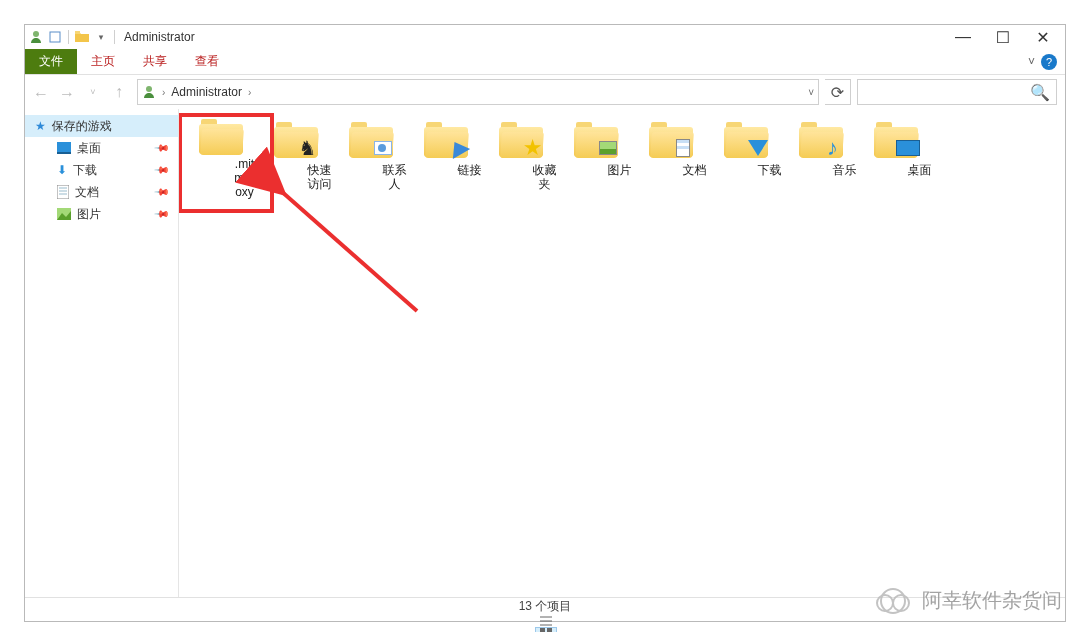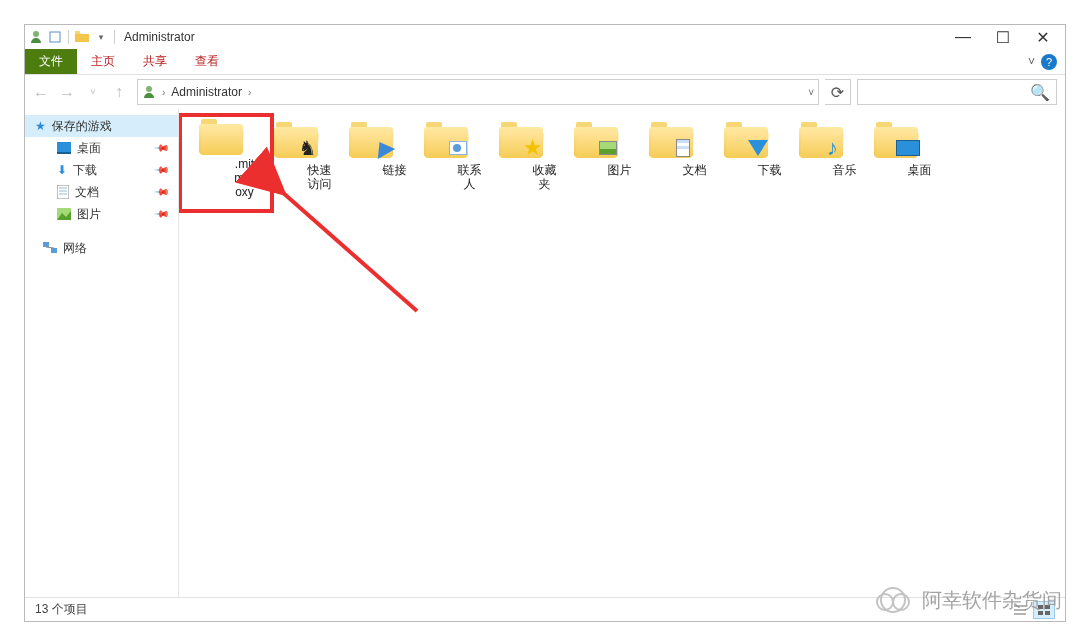--- a/index.html
+++ b/index.html
@@ -75,27 +75,27 @@
 .ov-doc { width:14px;height:18px;background:#fff;border:1px solid #888; box-shadow:inset 0 3px 0 #c8dff5, inset 0 6px 0 #fff, inset 0 9px 0 #c8dff5;}
 .ov-dl { width:0;height:0;border-left:10px solid transparent;border-right:10px solid transparent;border-top:16px solid #2a90da;}
 .ov-music { color:#2a90da; font-size:22px;}
 .ov-desktop { width:24px;height:16px;background:#2a90da;border:1px solid #1a5f94;}
 
 
 .redbox { position:absolute; border:4px solid #eb2f2f; pointer-events:none; }
 .arrow-svg { position:absolute; pointer-events:none;}
 
 
-.statusbar { height:24px; border-top:1px solid #e1e1e1; display:flex; align-items:center; padding:0 10px; font-size:12px; color:#444;}
+.statusbar { height:24px; border-top:1px solid #e1e1e1; display:flex; align-items:center; padding:0 10px; font-size:12px; color:#444;flex-direction:column;}
 .statusbar .spacer{flex:1;}
 .viewbtn { width:22px; height:18px; border:1px solid transparent; margin-left:2px; display:flex; align-items:center; justify-content:center; color:#666;}
 .viewbtn.active { background:#d6eefb; border-color:#9cc8ea;}
 
 
-.watermark { position:absolute; right:18px; bottom:18px; display:flex; align-items:flex-start; gap:16px; color:#9a9a9a; font-size:20px; opacity:0.9;}
+.watermark { position:absolute; right:18px; bottom:18px; display:flex; align-items:flex-end; gap:16px; color:#9a9a9a; font-size:20px; opacity:0.9;}
 .wmicon { width:26px;height:26px;border-radius:50%;border:2px solid #bdbdbd; position:relative;}
 .wmicon::before,.wmicon::after{content:"";position:absolute;border:2px solid #bdbdbd;border-radius:50%;}
 .wmicon::before{left:-6px;top:4px;width:14px;height:14px;}
 .wmicon::after{right:-6px;top:4px;width:14px;height:14px;}
 
 svg { display:block; }
 </style>
 </head>
 <body>
 
@@ -210,30 +210,20 @@
             <svg width="14" height="12">
               <rect width="14" height="12" fill="#a3d977"></rect>
               <polygon points="0,12 5,5 9,9 14,3 14,12" fill="#5aa02c"></polygon>
             </svg>
           </span>
         <span>图片</span>
         <span class="pin">📌</span>
       </div>
       <div class="sb-spacer"></div>
       <div class="sb-spacer"></div>
-      <div class="sb-item">
-        <span>
-            <svg width="14" height="12">
-              <rect x="0" y="0" width="6" height="5" fill="#5a9bdc"></rect>
-              <rect x="8" y="6" width="6" height="5" fill="#5a9bdc"></rect>
-              <line x1="3" y1="5" x2="11" y2="6" stroke="#888"></line>
-            </svg>
-          </span>
-        <span>网络</span>
-      </div>
     </div>
 
     <div class="content">
       <div class="grid" id="grid">
           <div class="item">
     <div class="ic">
       <div class="folder">
         <div class="tab"></div>
                 <div class="body"></div>
                 <div class="front"></div>
@@ -255,38 +245,38 @@
     </div>
     <div class="lbl">快速访问</div>
           </div>
           <div class="item">
     <div class="ic">
       <div class="folder">
         <div class="tab"></div>
                 <div class="body"></div>
                 <div class="front"></div>
         <div class="overlay">
+                  <div class="ov-contacts"></div>
+                </div>
+      </div>
+    </div>
+    <div class="lbl">联系人</div>
+          </div>
+          <div class="item">
+    <div class="ic">
+      <div class="folder">
+        <div class="tab"></div>
+                <div class="body"></div>
+                <div class="front"></div>
+        <div class="overlay">
                   <div class="ov-link"></div>
                 </div>
       </div>
     </div>
     <div class="lbl">链接</div>
-          </div>
-          <div class="item">
-    <div class="ic">
-      <div class="folder">
-        <div class="tab"></div>
-                <div class="body"></div>
-                <div class="front"></div>
-        <div class="overlay">
-                  <div class="ov-contacts"></div>
-                </div>
-      </div>
-    </div>
-    <div class="lbl">联系人</div>
           </div>
           <div class="item">
     <div class="ic">
       <div class="folder">
         <div class="tab"></div>
                 <div class="body"></div>
                 <div class="front"></div>
         <div class="overlay">
                   <span class="ov-fav">★</span>
                 </div>

